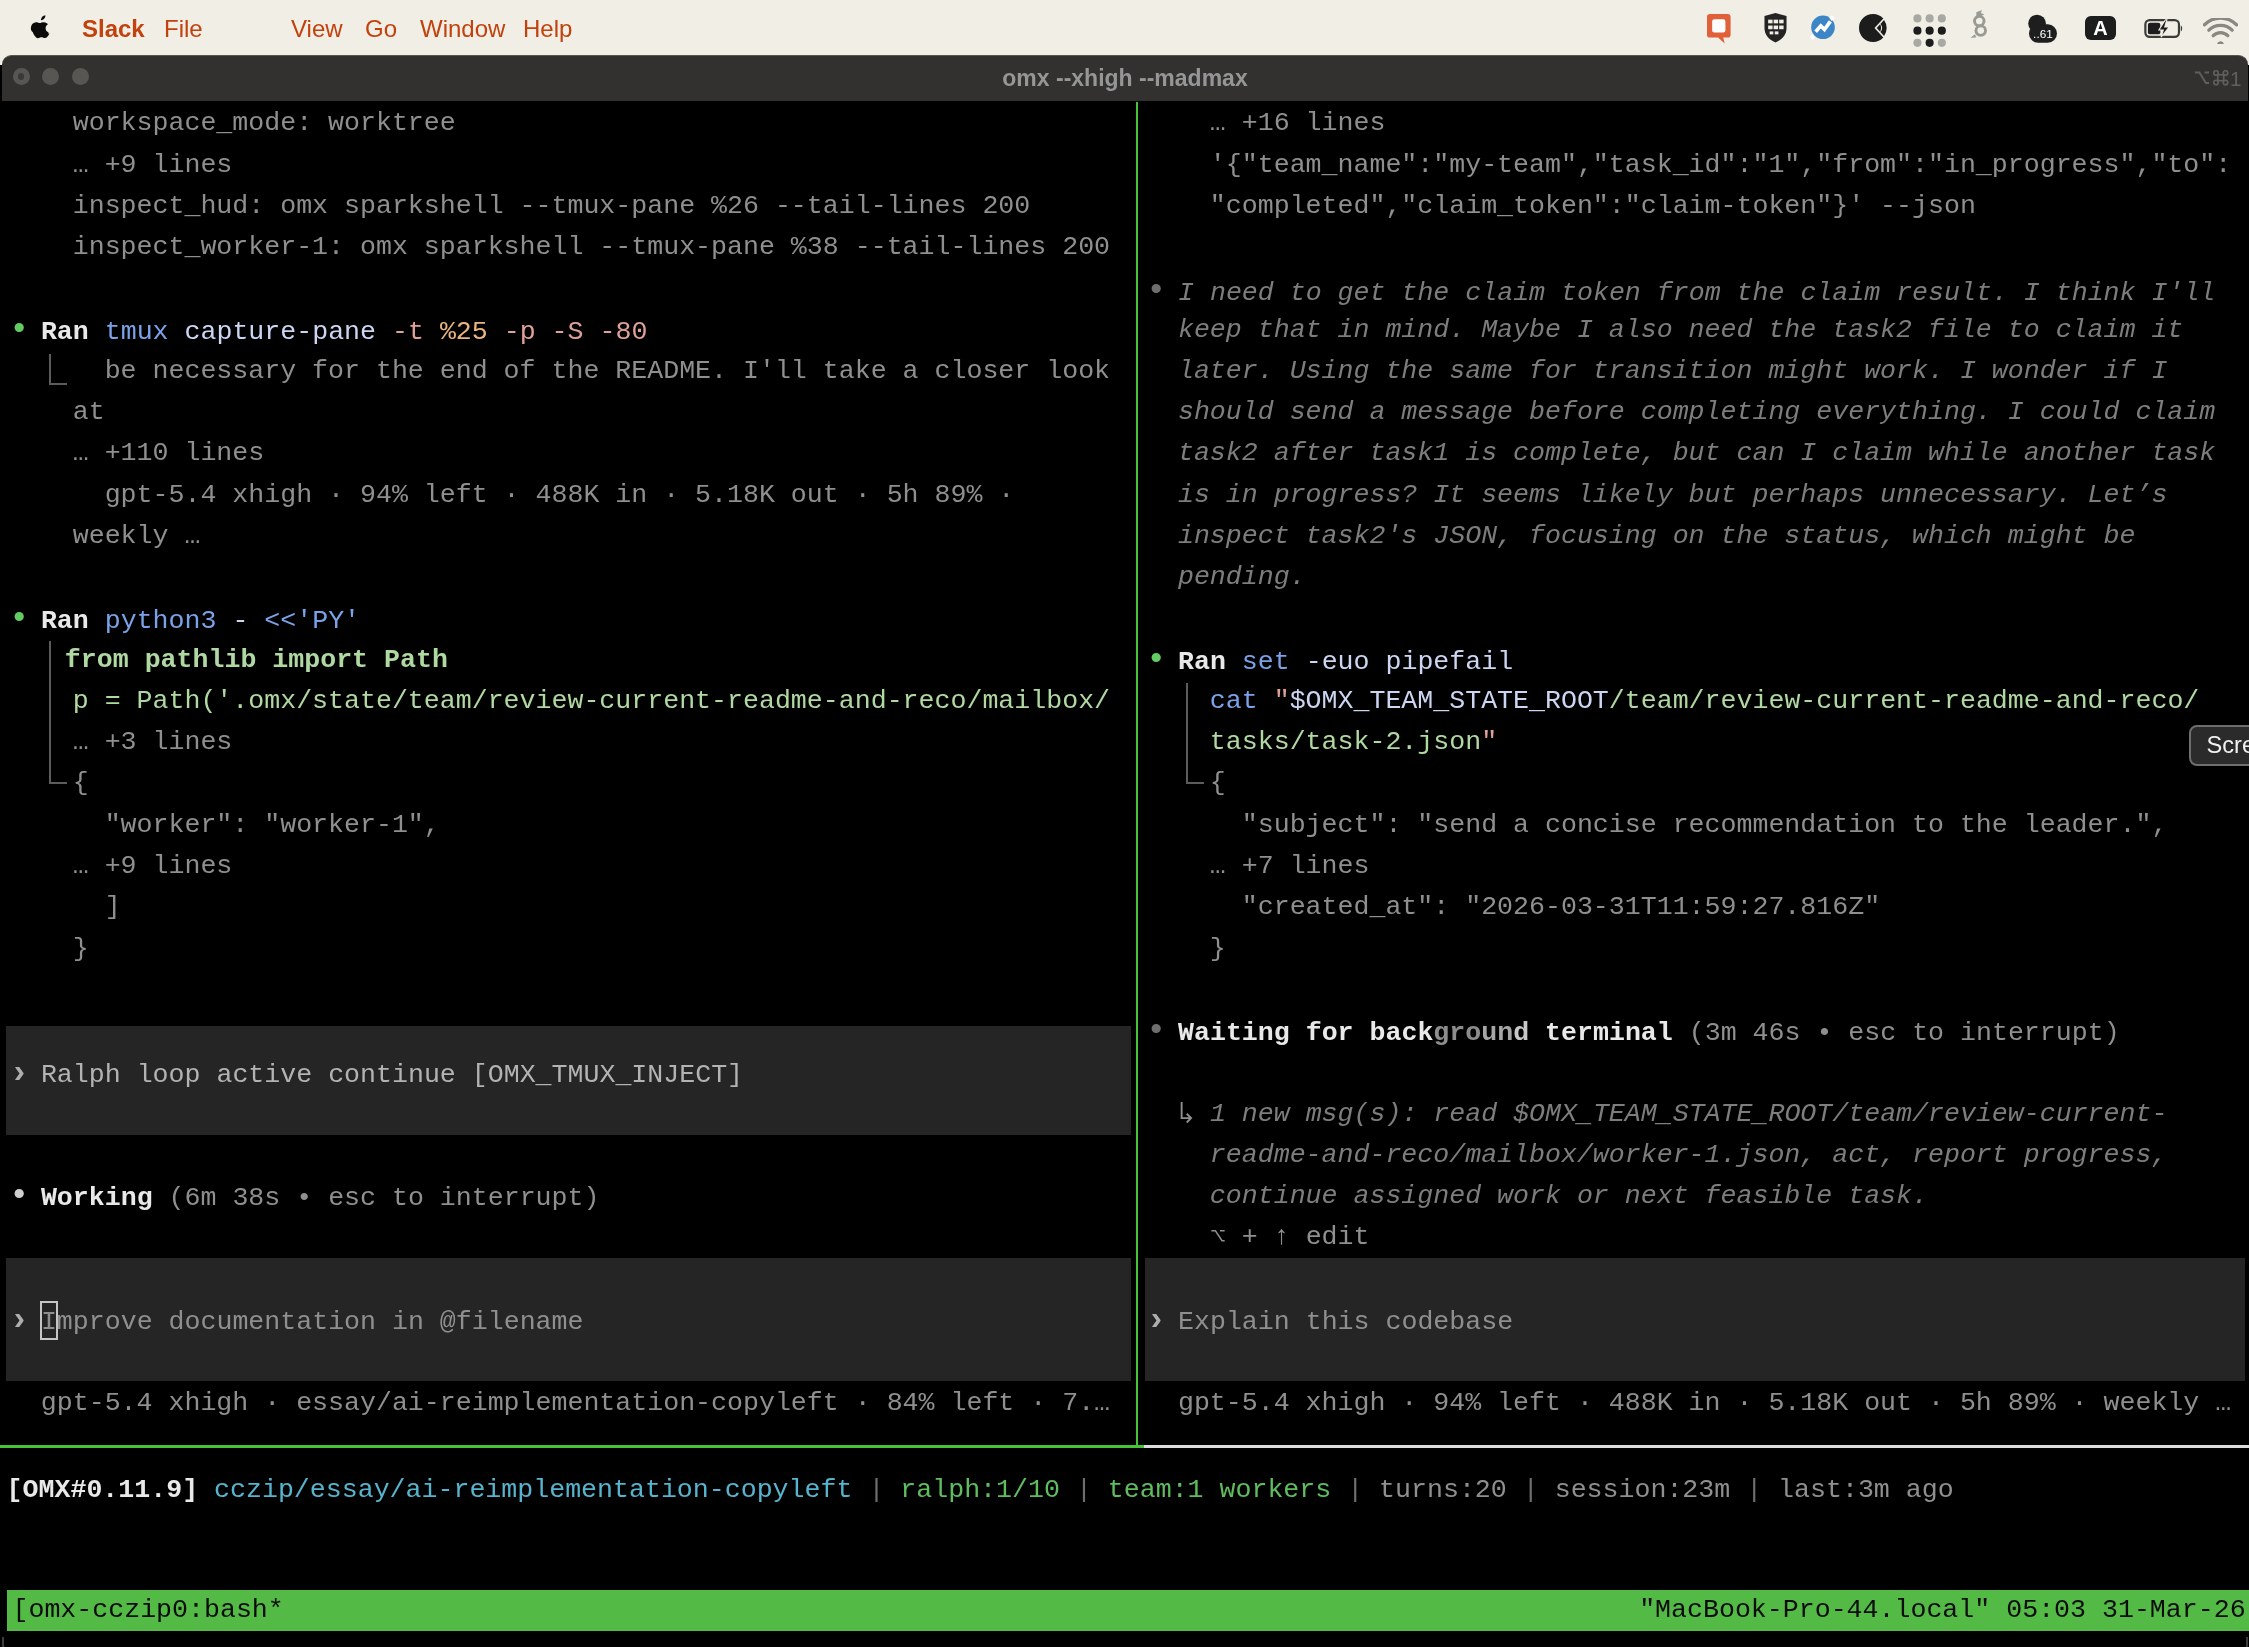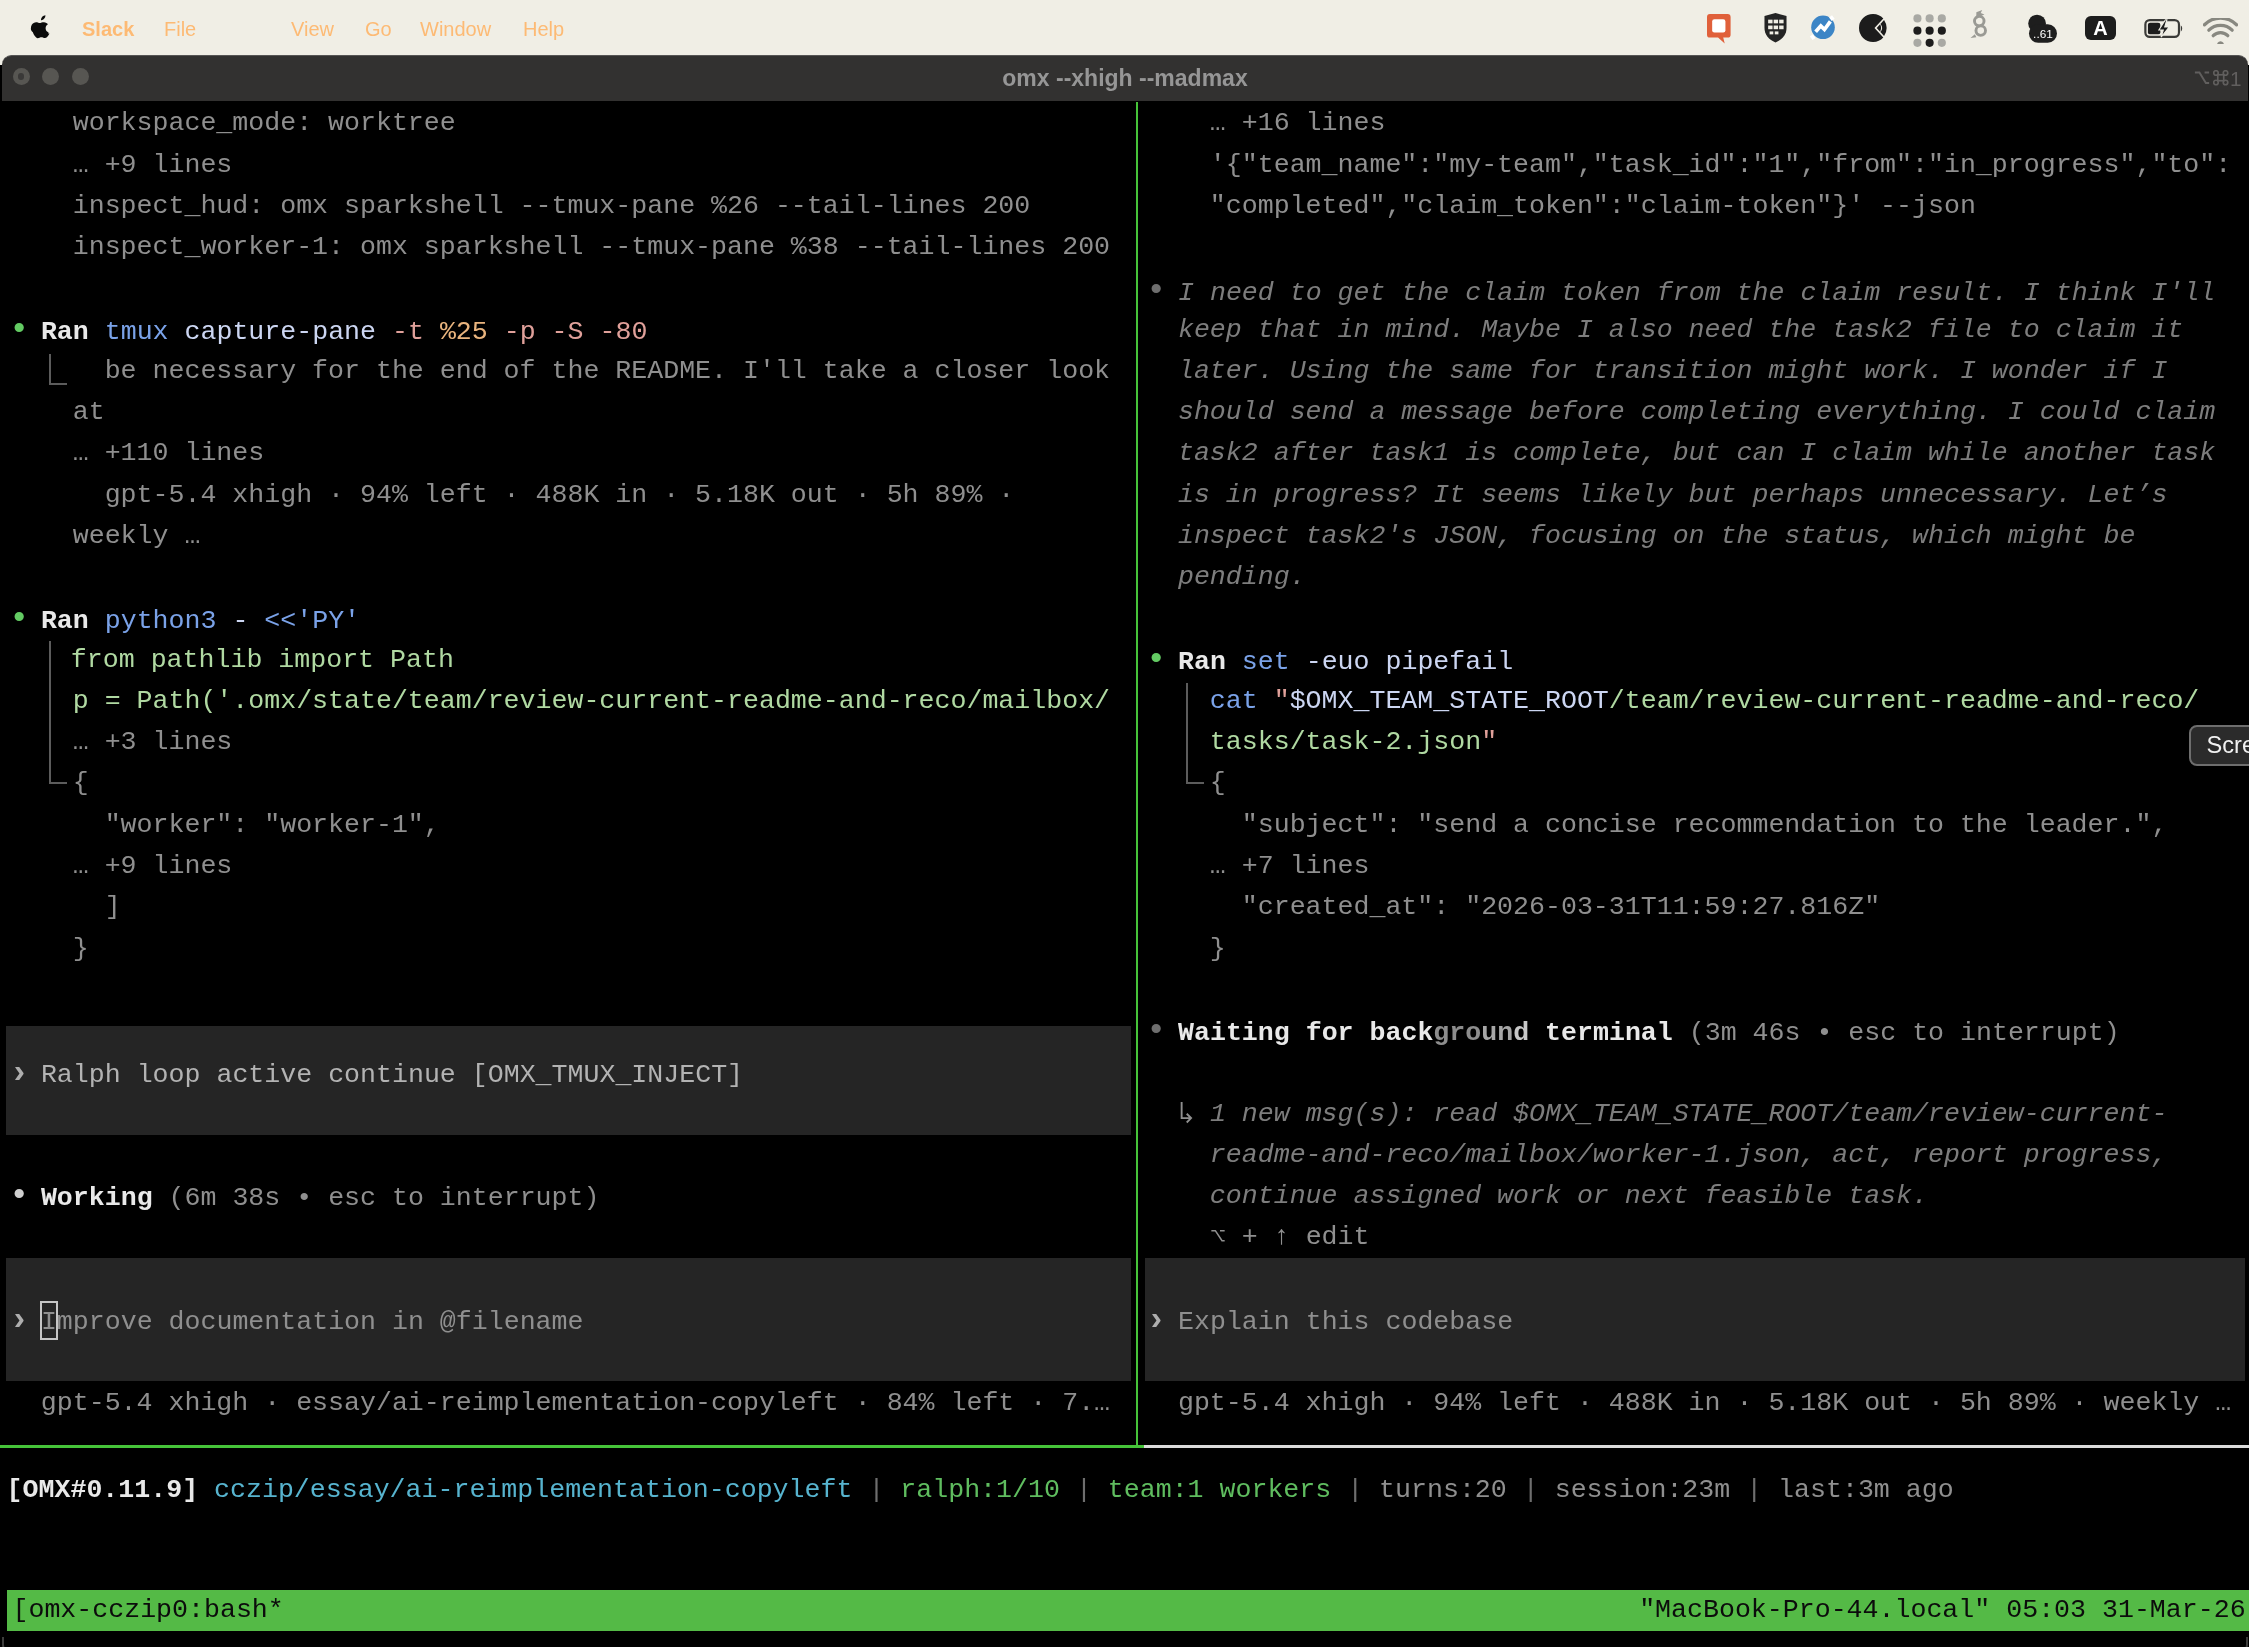--- a/index.html
+++ b/index.html
@@ -1,17 +1,17 @@
 <!DOCTYPE html>
 <html style="font-size:11.8px"><head><meta charset="utf-8"><style>
 *{margin:0;padding:0;box-sizing:border-box}
 html,body{width:2250px;height:1648px;background:#000;overflow:hidden;position:relative}
 .sans{font-family:"Liberation Sans",sans-serif}
 .menubar{position:absolute;left:0;top:0;width:2250px;height:55px;background:#f0eee5}
-.mtxt{position:absolute;top:0;height:55px;line-height:58px;font-family:"Liberation Sans",sans-serif;font-size:20px;color:#fdba74}
+.mtxt{position:absolute;top:0;height:55px;line-height:58px;font-family:"Liberation Sans",sans-serif;font-size:24px;color:#c2410c}
 .creamstrip{position:absolute;left:0;top:55px;width:2250px;height:10.3px;background:#f0eee5}
 .titlebar{position:absolute;left:2.2px;top:55px;width:2246px;height:46px;background:#323130;border-radius:9.6px 9.6px 0 0;border-top:1.5px solid #565554}
 .tl{position:absolute;top:68px;width:17px;height:17px;border-radius:50%;background:#575652}
 .title{position:absolute;top:55px;left:0;width:2250px;height:46px;line-height:47px;text-align:center;font-family:"Liberation Sans",sans-serif;font-size:23px;font-weight:bold;color:#969696}
 .term{position:absolute;left:0;top:101px;width:2250px;height:1344px;background:#000}
 .ln{position:absolute;height:41px;line-height:41px;font-family:"Liberation Mono",monospace;font-size:26.6px;white-space:pre;color:#8f8f8f}
 .g{color:#8f8f8f}
 .dg{color:#6e6e6e}
 .it{color:#7d7d7d;font-style:italic}
 .wb{color:#e9e9e9;font-weight:bold}
@@ -147,21 +147,21 @@
 <div class="ln" style="left:8.9px;top:145px;"><span class="g">    … +9 lines</span></div>
 <div class="ln" style="left:8.9px;top:186px;"><span class="g">    inspect_hud: omx sparkshell --tmux-pane %26 --tail-lines 200</span></div>
 <div class="ln" style="left:8.9px;top:227px;"><span class="g">    inspect_worker-1: omx sparkshell --tmux-pane %38 --tail-lines 200</span></div>
 <div class="ln" style="left:8.9px;top:310px;"><span class="grn bu">• </span><span class="wb">Ran </span><span class="blue">tmux </span><span class="lav">capture-pane </span><span class="pink">-t </span><span class="org">%25 </span><span class="pink">-p -S -80</span></div>
 <div class="ln" style="left:8.9px;top:351px;"><span class="g">      be necessary for the end of the README. I'll take a closer look</span></div>
 <div class="ln" style="left:8.9px;top:392px;"><span class="g">    at</span></div>
 <div class="ln" style="left:8.9px;top:433px;"><span class="g">    … +110 lines</span></div>
 <div class="ln" style="left:8.9px;top:475px;"><span class="g">      gpt-5.4 xhigh · 94% left · 488K in · 5.18K out · 5h 89% ·</span></div>
 <div class="ln" style="left:8.9px;top:516px;"><span class="g">    weekly …</span></div>
 <div class="ln" style="left:8.9px;top:599px;"><span class="grn bu">• </span><span class="wb">Ran </span><span class="blue">python3 </span><span class="lav">- </span><span class="blue">&lt;&lt;'PY'</span></div>
-<div class="ln" style="left:7px;top:640px;"><span class="code">    from pathlib import Path</span></div>
+<div class="ln" style="left:1px;top:640px;font-weight:bold;"><span class="code">    from pathlib import Path</span></div>
 <div class="ln" style="left:8.9px;top:681px;"><span class="code">    p = Path('.omx/state/team/review-current-readme-and-reco/mailbox/</span></div>
 <div class="ln" style="left:8.9px;top:722px;"><span class="g">    … +3 lines</span></div>
 <div class="ln" style="left:8.9px;top:763px;"><span class="g">    {</span></div>
 <div class="ln" style="left:8.9px;top:805px;"><span class="g">      "worker": "worker-1",</span></div>
 <div class="ln" style="left:8.9px;top:846px;"><span class="g">    … +9 lines</span></div>
 <div class="ln" style="left:8.9px;top:887px;"><span class="g">      ]</span></div>
 <div class="ln" style="left:8.9px;top:929px;"><span class="g">    }</span></div>
 <div class="vline" style="left:49px;top:354px;height:31px"></div>
 <div class="hline" style="left:49px;top:383px;width:17.7px"></div>
 <div class="vline" style="left:49px;top:641px;height:142px"></div>

